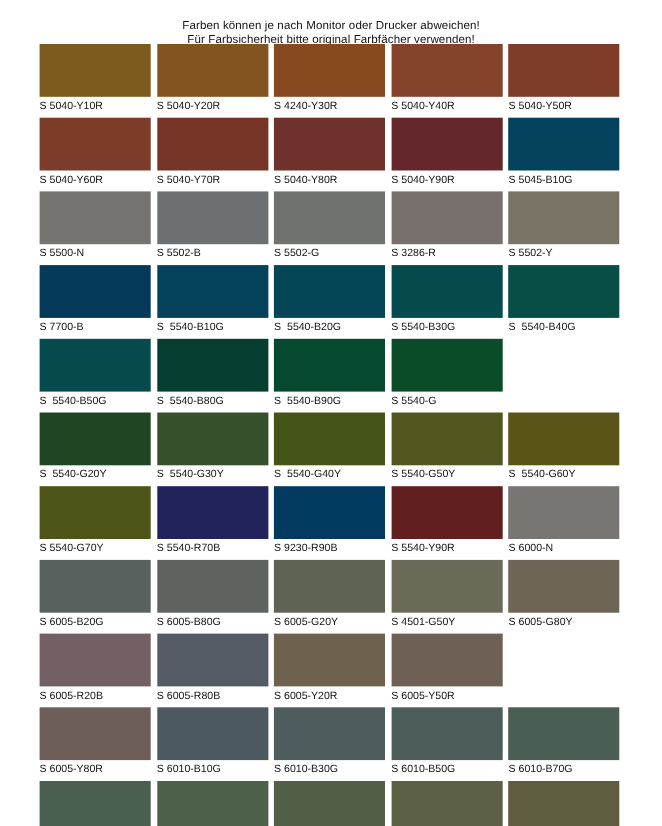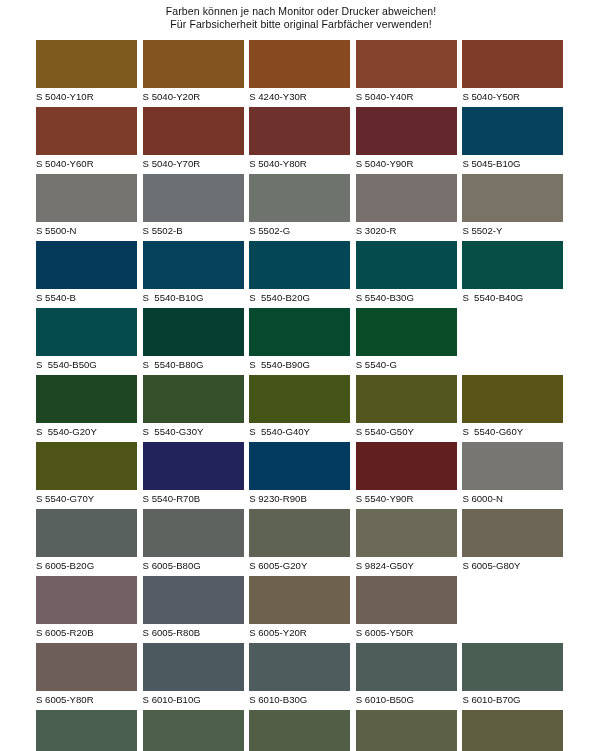--- a/index.html
+++ b/index.html
@@ -16,21 +16,21 @@
   }
   #page {
     position: relative;
     width: 602px;
     height: 751px;
     background: #ffffff;
   }
   .notice {
     width: 602px;
     text-align: center;
-    padding-top: 5px;
+    padding-top: 17px;
     line-height: 12.5px;
   }
   .notice .line {
     font-size: 10.5px;
     font-weight: 400;
     color: #111111;
     letter-spacing: 0.01em;
     white-space: nowrap;
   }
   .grid {
@@ -127,31 +127,31 @@
         <div class="cell">
           <div class="swatch" style="background-color: rgb(109, 112, 115);"></div>
           <div class="swatch-label">S 5502-B</div>
         </div>
         <div class="cell">
           <div class="swatch" style="background-color: rgb(111, 115, 109);"></div>
           <div class="swatch-label">S 5502-G</div>
         </div>
         <div class="cell">
           <div class="swatch" style="background-color: rgb(119, 112, 108);"></div>
-          <div class="swatch-label">S 3020-R</div>
+          <div class="swatch-label">S 3286-R</div>
         </div>
         <div class="cell">
           <div class="swatch" style="background-color: rgb(120, 115, 100);"></div>
           <div class="swatch-label">S 5502-Y</div>
         </div>
       </div>
       <div class="row">
         <div class="cell">
           <div class="swatch" style="background-color: rgb(5, 57, 90);"></div>
-          <div class="swatch-label">S 5540-B</div>
+          <div class="swatch-label">S 7700-B</div>
         </div>
         <div class="cell">
           <div class="swatch" style="background-color: rgb(4, 65, 90);"></div>
           <div class="swatch-label">S  5540-B10G</div>
         </div>
         <div class="cell">
           <div class="swatch" style="background-color: rgb(4, 69, 86);"></div>
           <div class="swatch-label">S  5540-B20G</div>
         </div>
         <div class="cell">
@@ -233,21 +233,21 @@
         <div class="cell">
           <div class="swatch" style="background-color: rgb(94, 99, 96);"></div>
           <div class="swatch-label">S 6005-B80G</div>
         </div>
         <div class="cell">
           <div class="swatch" style="background-color: rgb(94, 99, 84);"></div>
           <div class="swatch-label">S 6005-G20Y</div>
         </div>
         <div class="cell">
           <div class="swatch" style="background-color: rgb(107, 106, 88);"></div>
-          <div class="swatch-label">S 9824-G50Y</div>
+          <div class="swatch-label">S 4501-G50Y</div>
         </div>
         <div class="cell">
           <div class="swatch" style="background-color: rgb(109, 101, 85);"></div>
           <div class="swatch-label">S 6005-G80Y</div>
         </div>
       </div>
       <div class="row">
         <div class="cell">
           <div class="swatch" style="background-color: rgb(114, 96, 101);"></div>
           <div class="swatch-label">S 6005-R20B</div>

